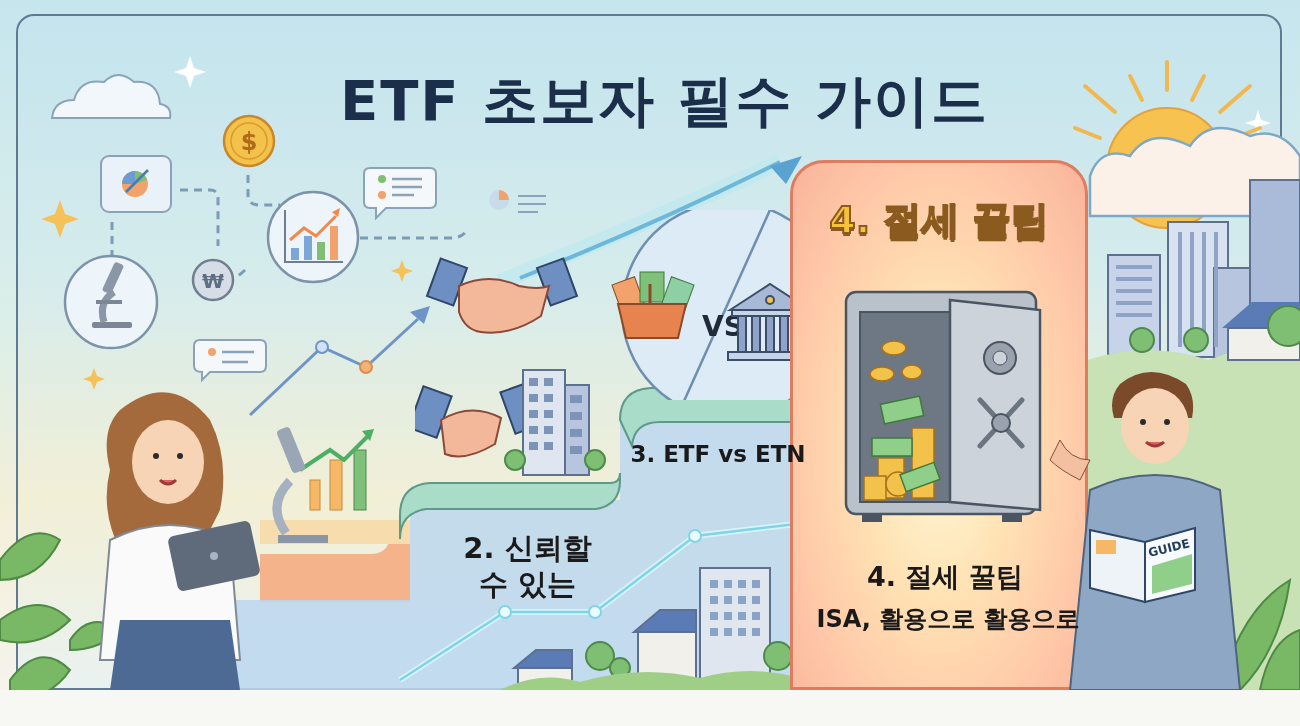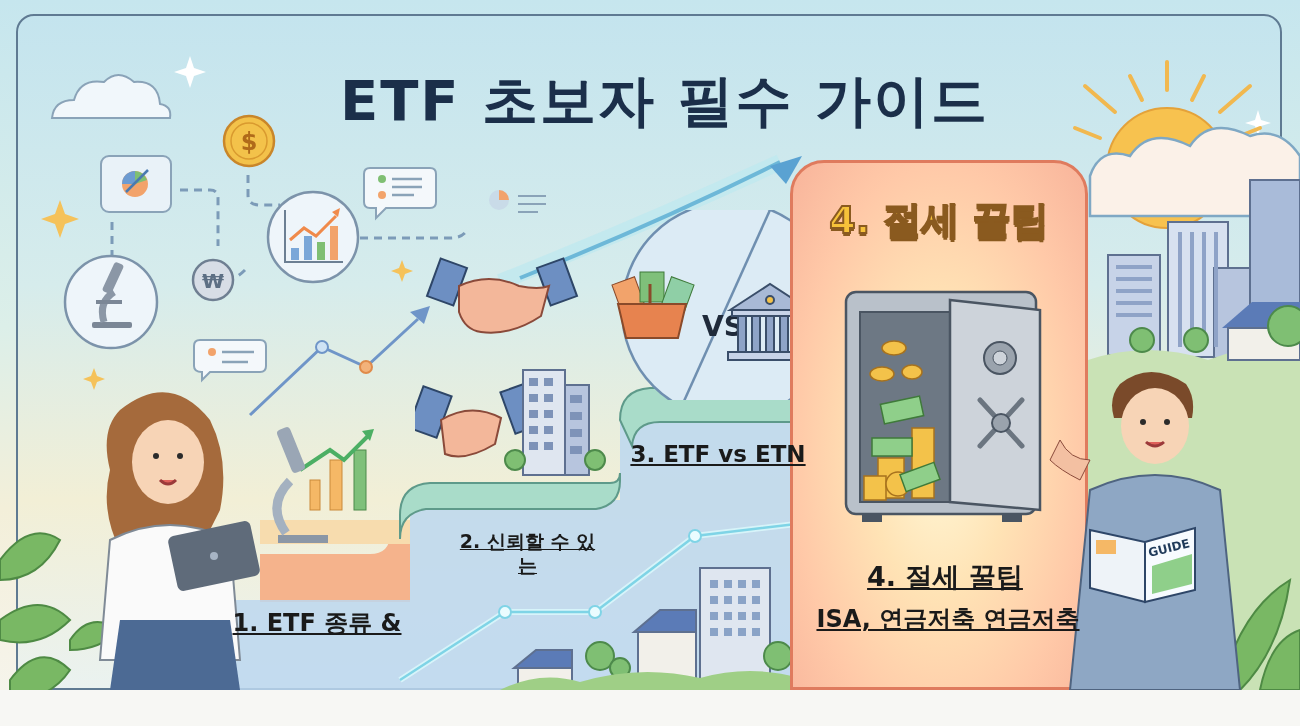--- a/index.html
+++ b/index.html
@@ -9,23 +9,23 @@
     background: linear-gradient(180deg, #c6e6ee 0%, #dcefe9 45%, #f3efd9 70%, #f6f5ef 100%); }
   .frame { position: absolute; left: 16px; top: 14px; width: 1266px; height: 676px;
     border: 2.5px solid #5f7a92; border-radius: 18px; overflow: hidden;
     background: linear-gradient(180deg, #c4e4ee 0%, #d6ecec 40%, #f2efd6 72%, #eaf2f0 100%); }
   .bottom-strip { position: absolute; left: 0; top: 690px; width: 1300px; height: 36px; background: #f7f7f4; }
 
   .title { position: absolute; left: 0; width: 1300px; top: 64px; text-align: center;
     font-weight: 900; font-size: 56px; color: #1b2f4a; letter-spacing: 2px; padding-left: 29px; }
 
   .abs { position: absolute; }
-  .step-text { position: absolute; font-weight: 700; color: #1a1a1a; text-align: center; line-height: 1.25; text-decoration: underline; }
+  .step-text { position: absolute; font-weight: 700; color: #1a1a1a; text-align: center; line-height: 1.25; }
   .step1 { left: 222px; top: 608px; width: 190px; font-size: 24px; }
-  .step2 { left: 410px; top: 530px; width: 190px; font-size: 19px; padding-left: 45px; }
+  .step2 { left: 410px; top: 530px; width: 190px; font-size: 29px; padding-left: 45px; }
   .step3 { left: 618px; top: 440px; width: 200px; font-size: 23px; }
   .step4-desc-title { left: 810px; top: 560px; width: 270px; font-size: 27px; }
   .step4-desc { left: 798px; top: 604px; width: 300px; font-size: 24px; }
 
   .panel4 { position: absolute; left: 790px; top: 160px; width: 298px; height: 530px;
     border-radius: 34px 34px 0 0; border: 3px solid #df7b5e;
     background: radial-gradient(ellipse at 50% 55%, #fff8d8 0%, #ffe3b5 35%, #ffc9a8 70%, #f8b49b 100%); }
   .panel4-head { position: absolute; left: 0; width: 100%; top: 32px; text-align: center;
     font-size: 38px; font-weight: 900; color: #f6c23a;
     -webkit-text-stroke: 2px #8a5a1f; text-shadow: 0 3px 0 #8a5a1f; }
@@ -365,28 +365,27 @@
     <g>
       <path d="M50 160 l55 12 v60 l-55 -14 z" fill="#eef3f8" stroke="#2e4668" stroke-width="2"></path>
       <path d="M105 172 l50 -14 v62 l-50 12 z" fill="#f7fbff" stroke="#2e4668" stroke-width="2"></path>
       <rect x="56" y="170" width="20" height="14" fill="#f5b866"></rect>
       <path d="M112 196 l40 -12 v30 l-40 10 z" fill="#8fcf8a"></path>
       <text x="130" y="182" text-anchor="middle" font-size="12" font-weight="900" fill="#1f3a5a" font-family="DejaVu Sans, sans-serif" transform="rotate(-14 130 182)">GUIDE</text>
     </g>
   </svg>
 
   <div class="step-text step1">
-    <div>1. ETF 종류 &amp;</div>
   </div>
   <div class="step-text step2">
     <div>2. 신뢰할 수 있는</div>
   </div>
   <div class="step-text step3">
     <div>3. ETF vs ETN</div>
   </div>
   <div class="step-text step4-desc-title">4. 절세 꿀팁</div>
   <div class="step-text step4-desc">
-    <div>ISA, 연금저축 연금저축</div>
+    <div>ISA, 활용으로 활용으로</div>
   </div>
 
   <div class="title">ETF 초보자 필수 가이드</div>
   <div class="bottom-strip"></div>
 </div>
 
 </body></html>

